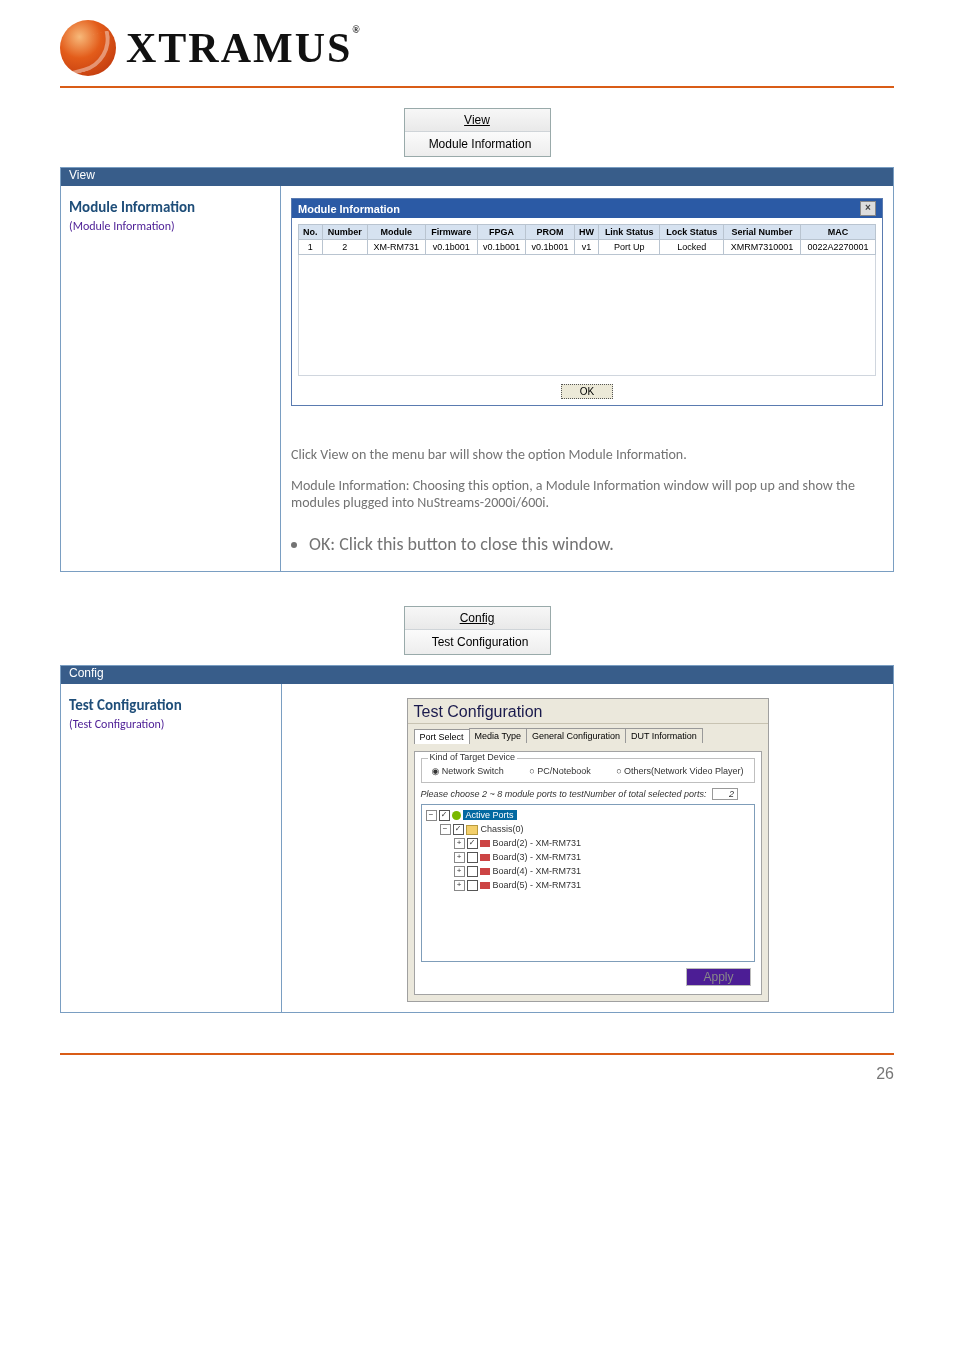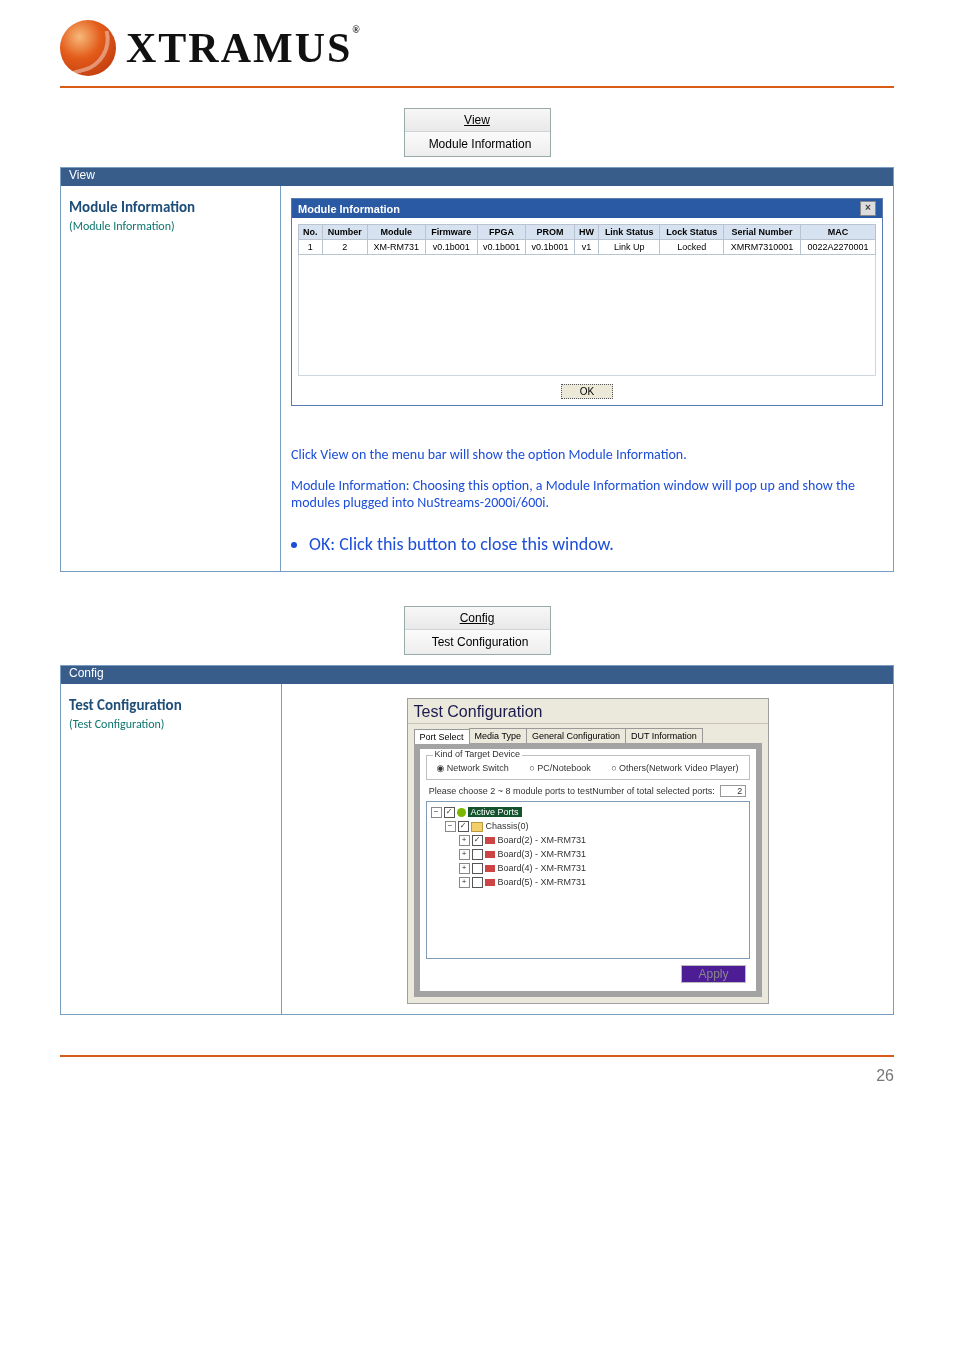--- a/index.html
+++ b/index.html
@@ -108,21 +108,21 @@
     font-family: Calibri, sans-serif;
     font-size: 15px;
     color: #1f4e79;
     font-weight: bold;
     padding: 12px 8px 12px 8px;
     border-right: 1px solid #7a9ec2;
   }
   .left-col .sub {
     font-size: 12px;
     font-weight: normal;
-    color: #0f766e;
+    color: #4c1d95;
     margin-top: 3px;
   }
   .right-col {
     flex: 1;
     padding: 10px;
     font-size: 12px;
   }
 
   
   .mi-window {
@@ -182,21 +182,21 @@
   .mi-ok {
     display: inline-block;
     padding: 1px 18px;
     font-size: 10px;
     border: 1px dotted #555;
     background: #ece9d8;
   }
   .mi-desc {
     font-family: Calibri, sans-serif;
     font-size: 14px;
-    color: #1d4ed8;
+    color: #737373;
     padding-top: 20px;
     padding-bottom: 6px;
   }
   .mi-desc ul {
     margin: 22px 0 0 0;
     padding-left: 18px;
   }
   .mi-desc li {
     font-size: 18px;
   }
@@ -235,22 +235,22 @@
     margin-right: -1px;
   }
   .tc-tab.active {
     background: #fff;
     position: relative;
     top: 1px;
     z-index: 2;
   }
   .tc-panel {
     background: #fff;
-    margin: 0 6px 6px 6px;
-    border: 6px solid #a3a3a3;
+    margin: 8px 6px 6px 6px;
+    border: 1px solid #a3a3a3;
     padding: 6px;
   }
   .tc-group {
     border: 1px solid #bfbfbf;
     padding: 5px 6px 6px 6px;
     margin-bottom: 5px;
     position: relative;
   }
   .tc-group-title {
     position: absolute;
@@ -269,25 +269,26 @@
     padding: 2px 4px 0 4px;
   }
   .tc-radio::before {
     content: "○ ";
   }
   .tc-radio.sel::before {
     content: "◉ ";
   }
   .tc-instr-row {
     display: flex;
-    justify-content: center;
+    justify-content: flex-start;
     align-items: center;
     font-size: 9px;
     color: #333;
     margin: 4px 0;
+    font-style: italic;
   }
   .tc-num-box {
     display: inline-block;
     width: 18px;
     text-align: right;
     border: 1px solid #999;
     padding: 0 3px;
     background: #fff;
     margin-left: 3px;
   }
@@ -346,21 +347,21 @@
   }
   .tc-tree .ico-port {
     display: inline-block;
     width: 10px;
     height: 7px;
     background: #c44;
     vertical-align: middle;
     margin-right: 3px;
   }
   .tc-tree .hl {
-    background: #14532d;
+    background: #0369a1;
     color: #fff;
     padding: 0 3px;
   }
   .tc-apply-row {
     text-align: right;
     padding-top: 6px;
     padding-right: 4px;
     padding-bottom: 2px;
   }
   .tc-apply {
@@ -434,21 +435,21 @@
               </thead>
               <tbody>
                 <tr>
                   <td>1</td>
                   <td>2</td>
                   <td>XM-RM731</td>
                   <td>v0.1b001</td>
                   <td>v0.1b001</td>
                   <td>v0.1b001</td>
                   <td>v1</td>
-                  <td>Link Up</td>
+                  <td>Port Up</td>
                   <td>Locked</td>
                   <td>XMRM7310001</td>
                   <td>0022A2270001</td>
                 </tr>
               </tbody>
             </table>
             <div class="mi-body"></div>
             <div class="mi-ok-row">
               <span class="mi-ok">OK</span>
             </div>

